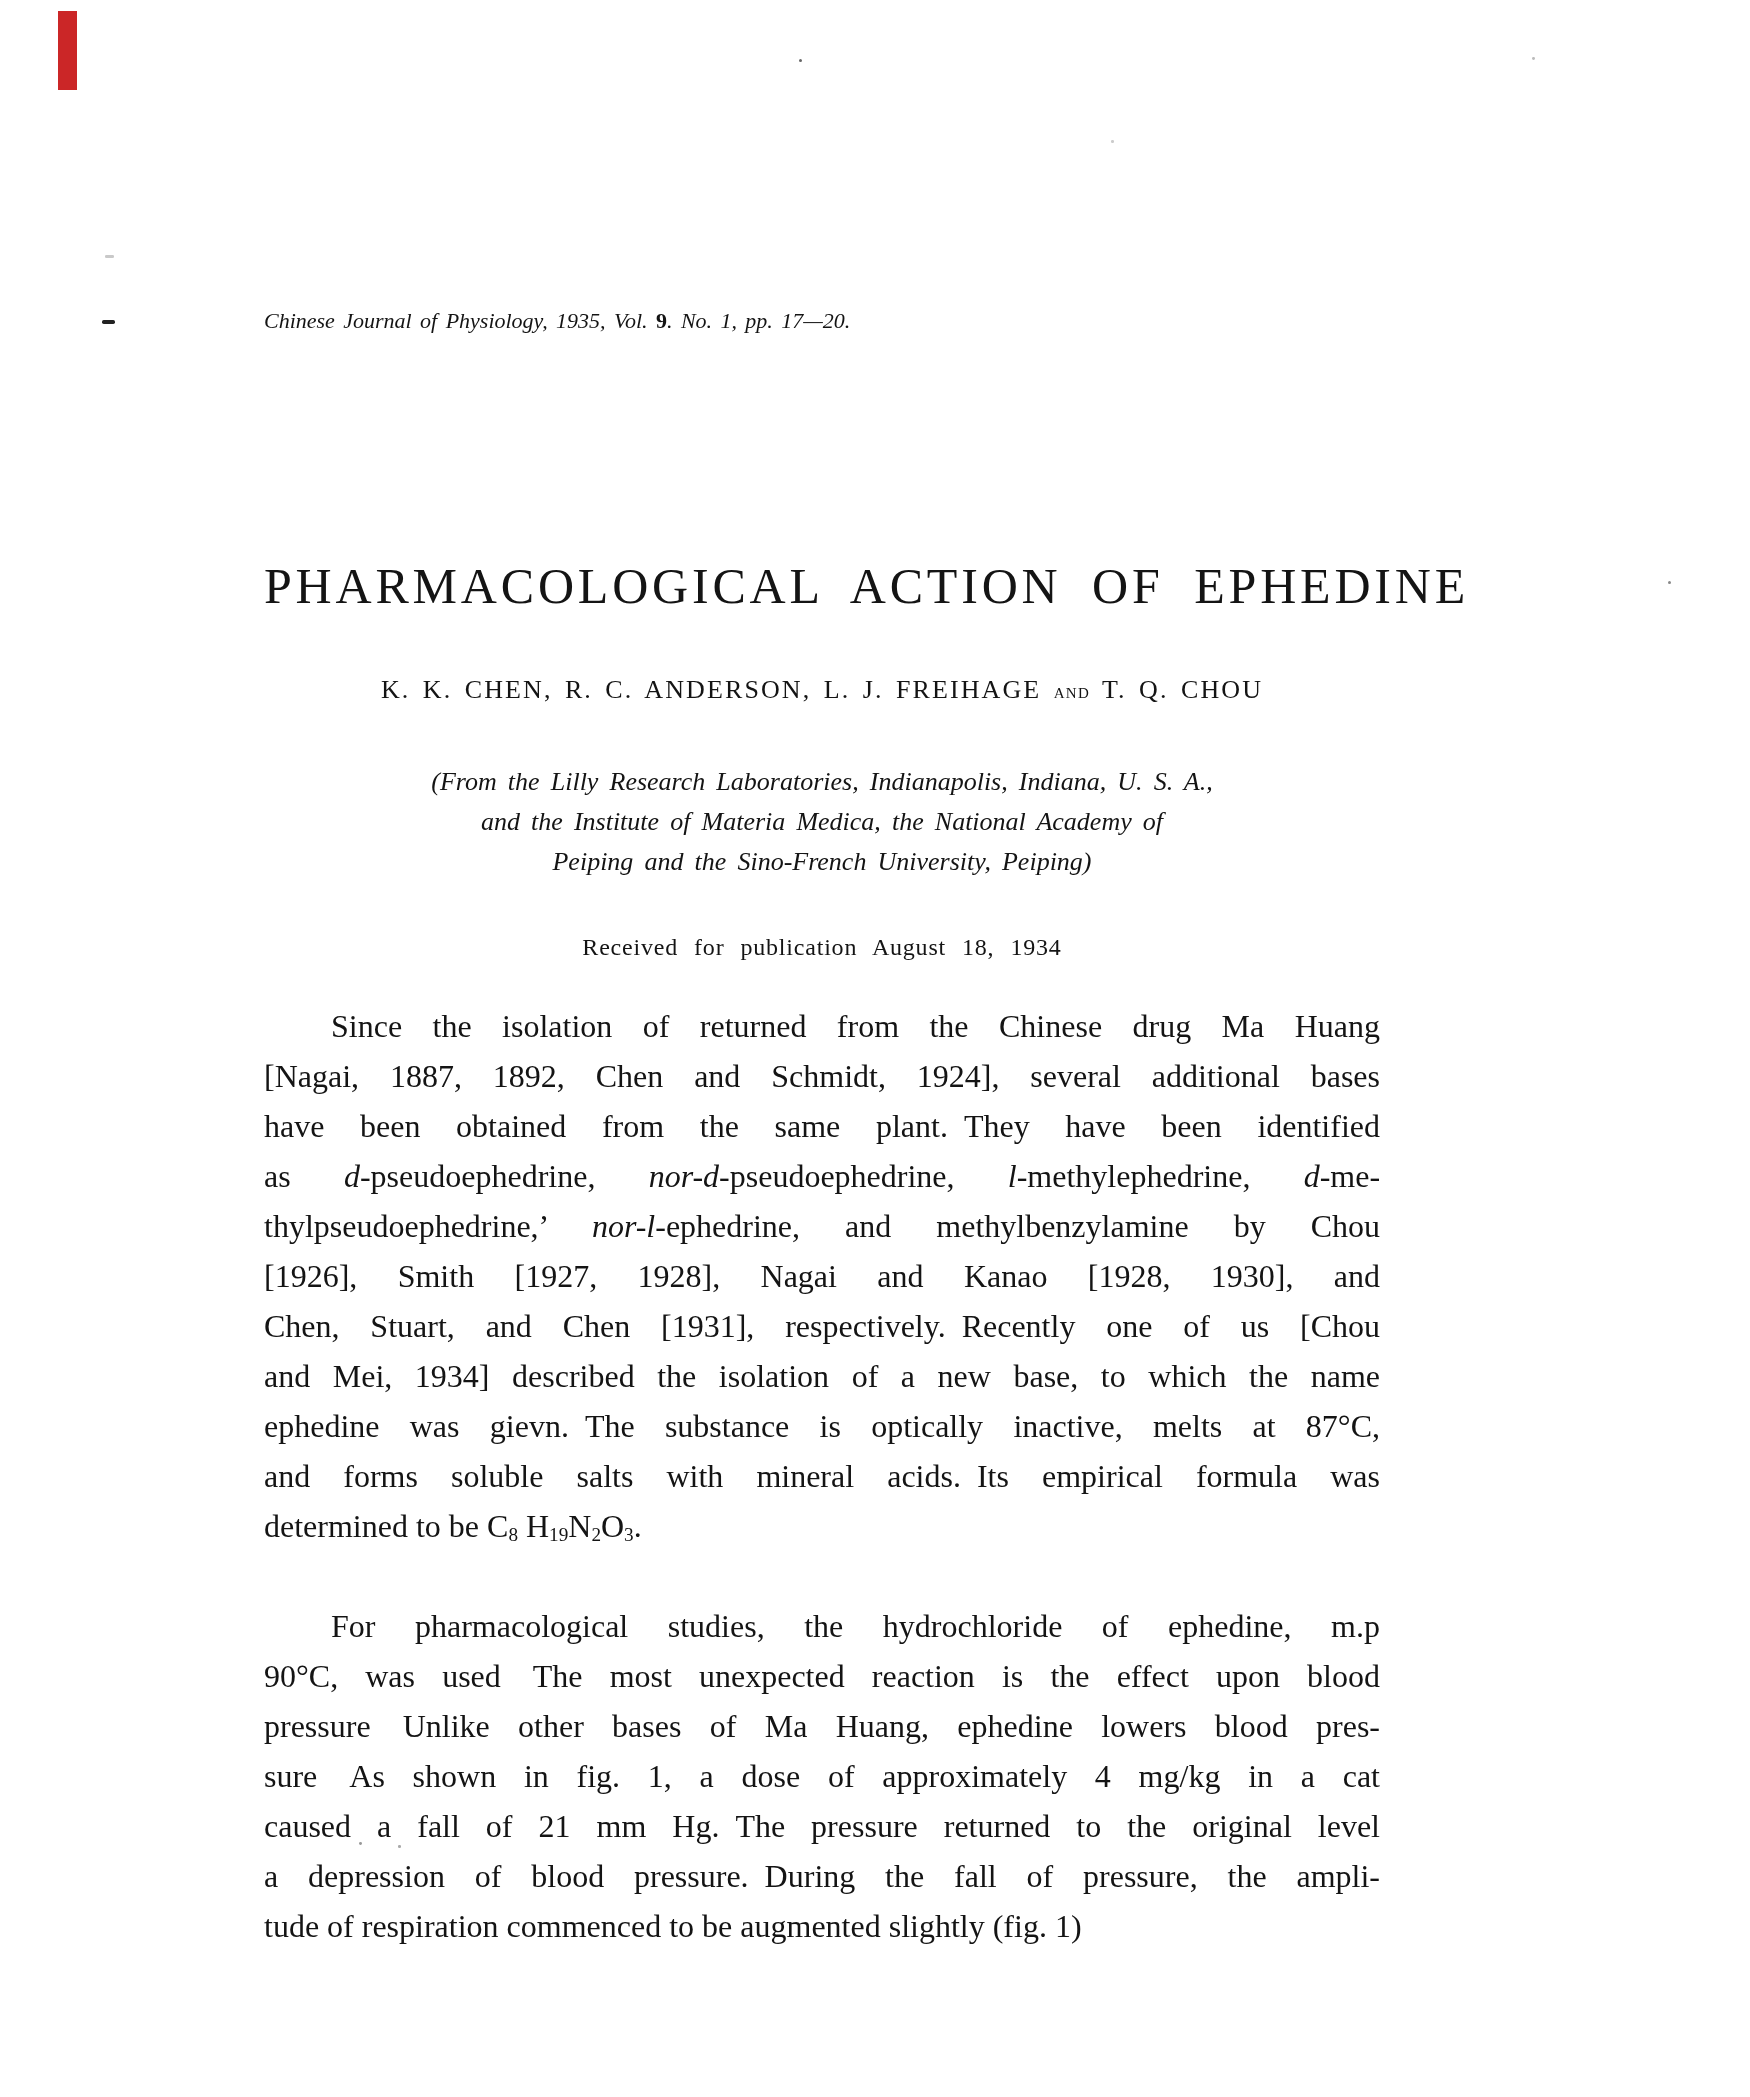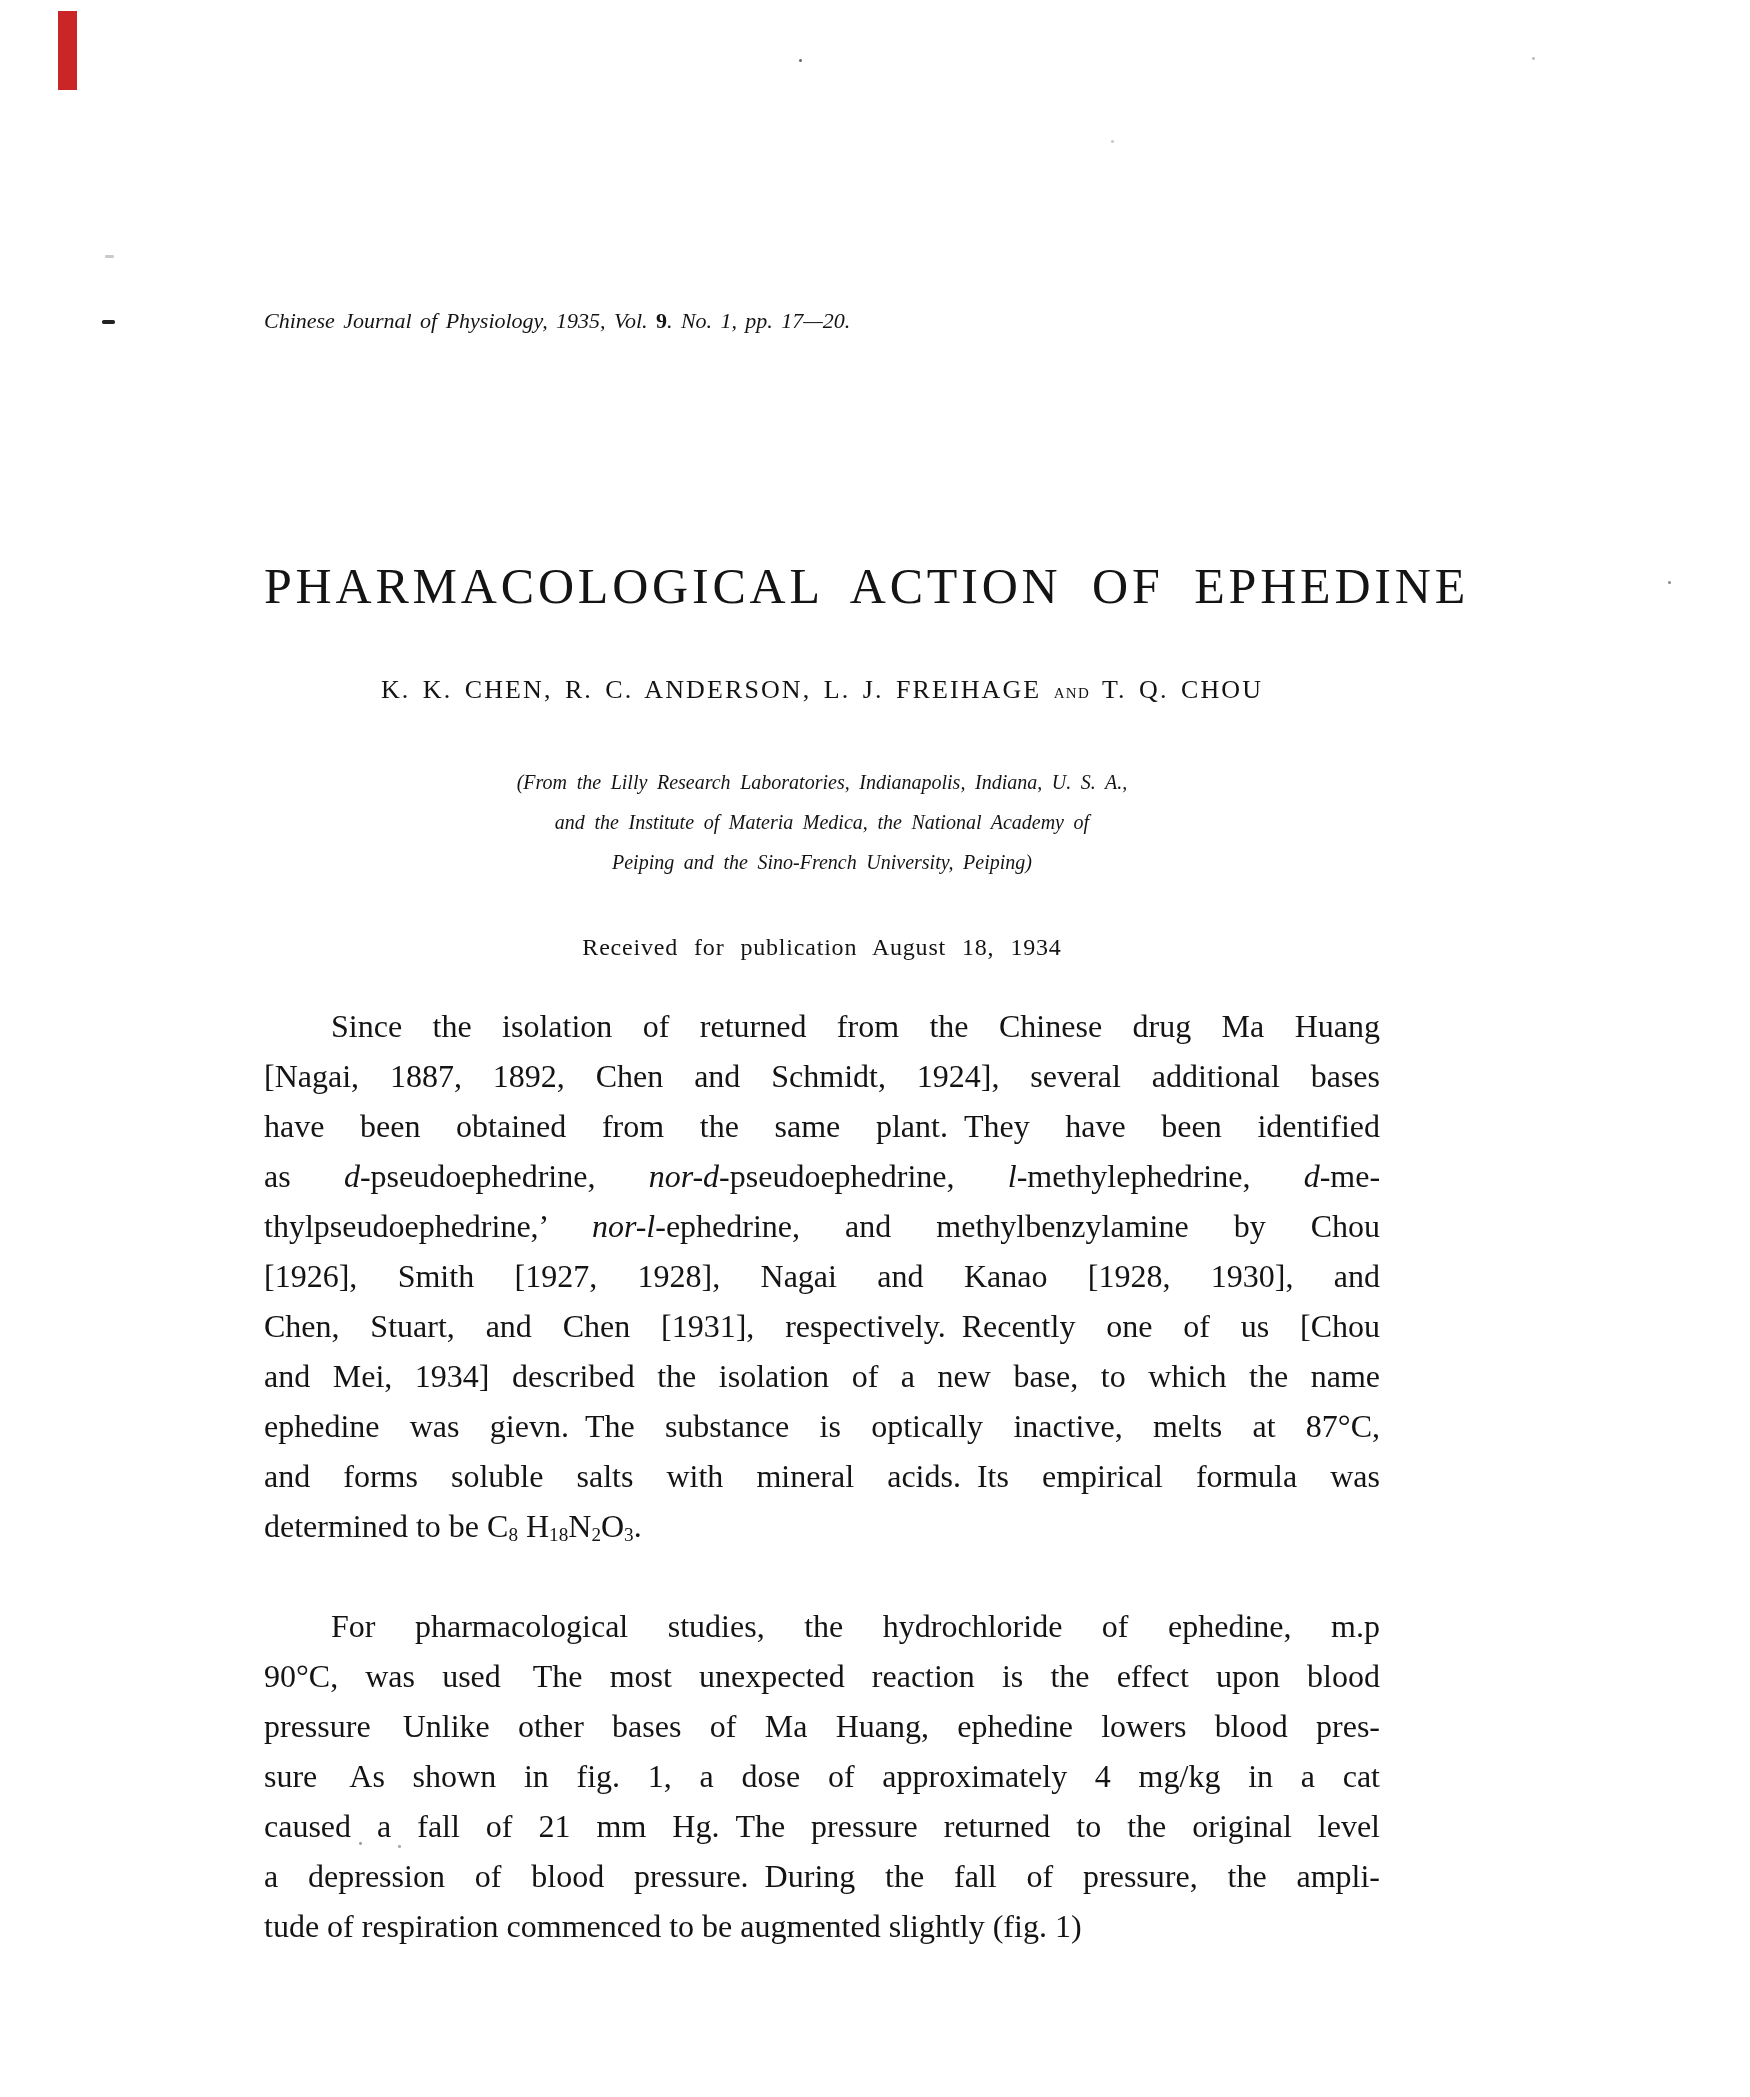--- a/index.html
+++ b/index.html
@@ -24,21 +24,21 @@
     letter-spacing:3.8px;word-spacing:14.3px;white-space:nowrap;
   }
   .authors{
     position:absolute;left:264px;top:675px;width:1116px;
     text-align:center;font-size:26px;line-height:29px;
     letter-spacing:2.1px;word-spacing:3.8px;white-space:nowrap;
   }
   .authors .conj{font-variant:small-caps;text-transform:lowercase;font-size:0.85em;letter-spacing:1.3px;}
   .affiliation{
     position:absolute;left:264px;top:762px;width:1116px;
-    text-align:center;font-style:italic;font-size:20px;line-height:40px;word-spacing:4.6px;
+    text-align:center;font-style:italic;font-size:26px;line-height:40px;word-spacing:4.6px;
   }
   .received{
     position:absolute;left:264px;top:933px;width:1116px;
     text-align:center;font-size:24px;line-height:28px;
     word-spacing:9.2px;letter-spacing:0.8px;
   }
   
   .para{position:absolute;left:264px;width:1116px;font-size:32px;line-height:50px;}
   .para1{top:1001px;}
   .para2{top:1601px;}
@@ -96,21 +96,21 @@
     <div class="text-line indent"><span>Since the isolation of returned from the Chinese drug Ma Huang</span></div>
     <div class="text-line"><span>[Nagai, 1887, 1892, Chen and Schmidt, 1924], several additional bases</span></div>
     <div class="text-line"><span>have been obtained from the same plant. They have been identified</span></div>
     <div class="text-line"><span>as </span><span class="it">d</span><span>-pseudoephedrine, </span><span class="it">nor-d</span><span>-pseudoephedrine, </span><span class="it">l</span><span>-methylephedrine, </span><span class="it">d</span><span>-me-</span></div>
     <div class="text-line"><span>thylpseudoephedrine,’ </span><span class="it">nor-l</span><span>-ephedrine, and methylbenzylamine by Chou</span></div>
     <div class="text-line"><span>[1926], Smith [1927, 1928], Nagai and Kanao [1928, 1930], and</span></div>
     <div class="text-line"><span>Chen, Stuart, and Chen [1931], respectively. Recently one of us [Chou</span></div>
     <div class="text-line"><span>and Mei, 1934] described the isolation of a new base, to which the name</span></div>
     <div class="text-line"><span>ephedine was gievn. The substance is optically inactive, melts at 87°C,</span></div>
     <div class="text-line"><span>and forms soluble salts with mineral acids. Its empirical formula was</span></div>
-    <div class="text-line last"><span>determined to be C</span><span class="sub">8</span><span> H</span><span class="sub">18</span><span>N</span><span class="sub">2</span><span>O</span><span class="sub">3</span><span>.</span></div>
+    <div class="text-line last"><span>determined to be C</span><span class="sub">8</span><span> H</span><span class="sub">19</span><span>N</span><span class="sub">2</span><span>O</span><span class="sub">3</span><span>.</span></div>
   </div>
 
   <div class="para para2">
     <div class="text-line indent"><span>For pharmacological studies, the hydrochloride of ephedine, m.p</span></div>
     <div class="text-line"><span>90°C, was used  The most unexpected reaction is the effect upon blood</span></div>
     <div class="text-line"><span>pressure  Unlike other bases of Ma Huang, ephedine lowers blood pres-</span></div>
     <div class="text-line"><span>sure  As shown in fig. 1, a dose of approximately 4 mg/kg in a cat</span></div>
     <div class="text-line"><span>caused a fall of 21 mm Hg. The pressure returned to the original level</span></div>
     <div class="text-line"><span>a depression of blood pressure. During the fall of pressure, the ampli-</span></div>
     <div class="text-line last"><span>tude of respiration commenced to be augmented slightly (fig. 1)</span></div>

